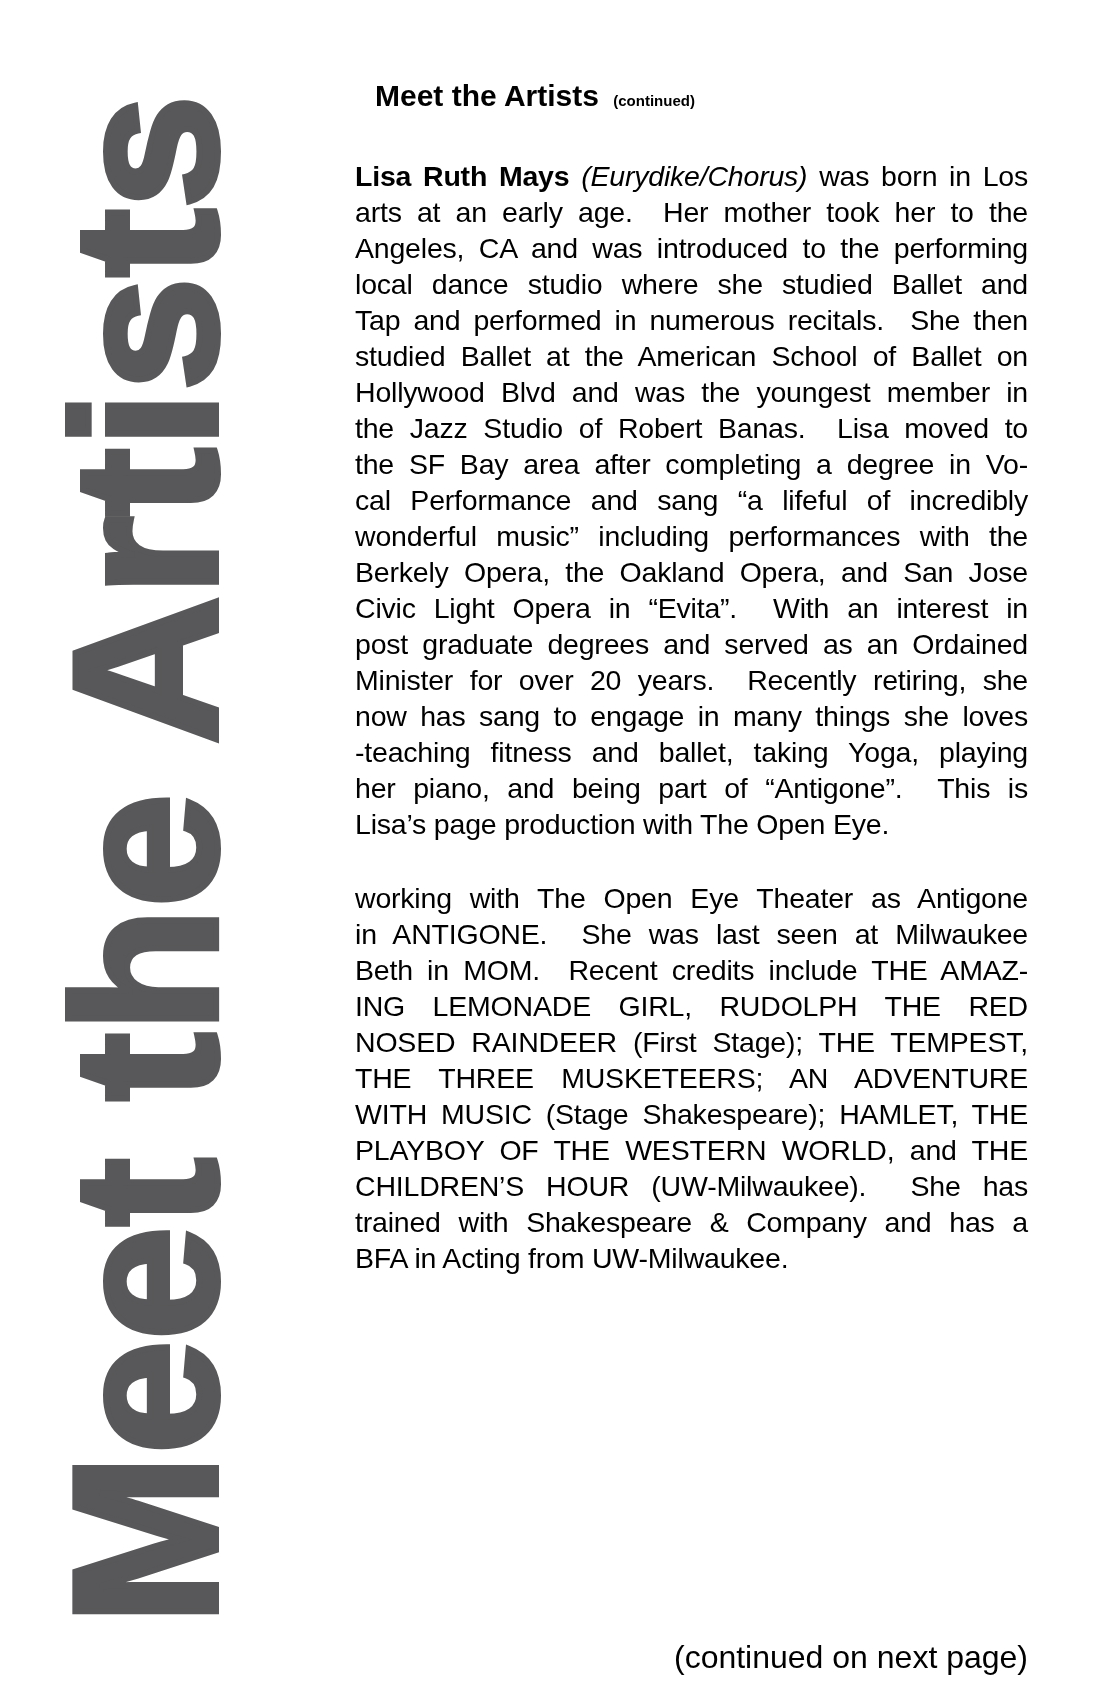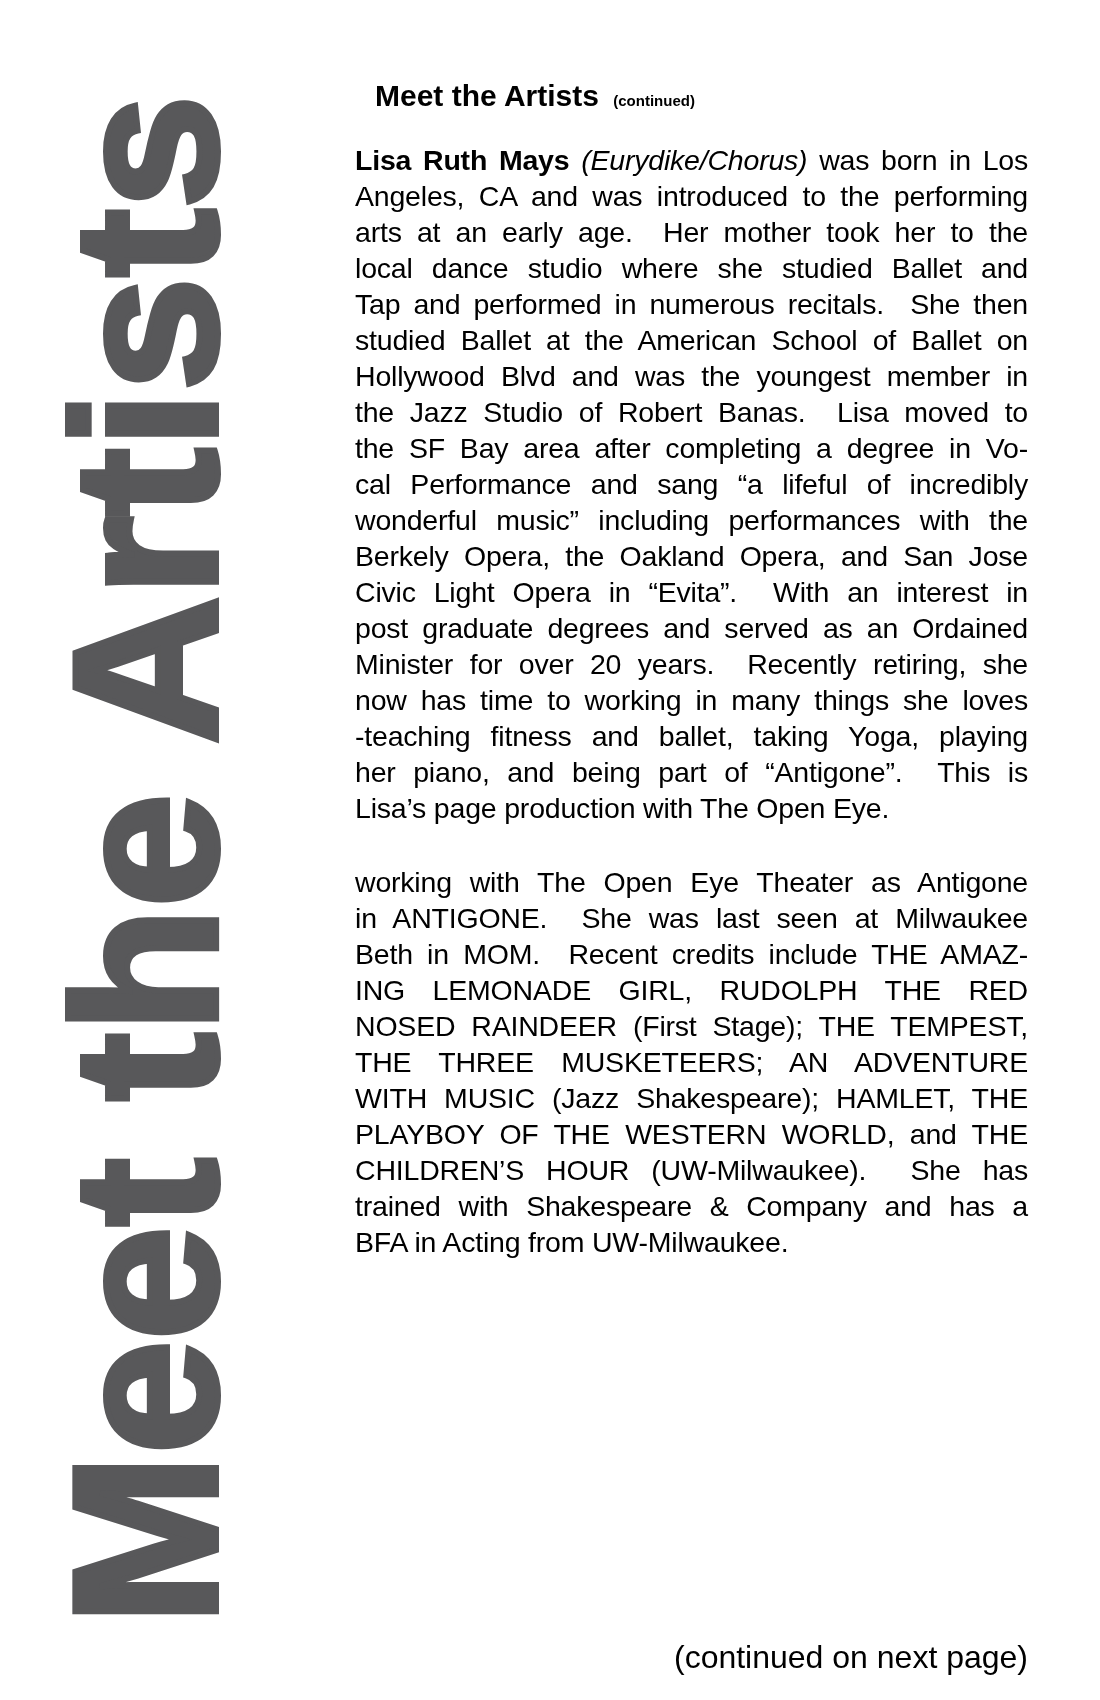--- a/index.html
+++ b/index.html
@@ -54,21 +54,21 @@
     font-size: 30px;
     line-height: 32px;
     padding-left: 20px;
     white-space: nowrap;
   }
   .header .cont {
     font-size: 15px;
     margin-left: 6px;
   }
   .bios {
-    margin-top: 25px;
+    margin-top: 41px;
   }
   .bio + .bio {
     margin-top: 38px;
   }
   .line {
     font-size: 28.5px;
     line-height: 36px;
     letter-spacing: -0.2px;
     text-align: justify;
     text-align-last: justify;
@@ -99,47 +99,47 @@
   </div>
 
   <div class="column">
     <div class="header">
       <span>Meet the Artists</span>
       <span class="cont">(continued)</span>
     </div>
     <div class="bios">
         <div class="bio">
           <div class="line"><span class="seg-b">Lisa Ruth Mays </span><span class="seg-i">(Eurydike/Chorus)</span><span> was born in Los</span></div>
+          <div class="line"><span>arts at an early age.&nbsp; Her mother took her to the</span></div>
           <div class="line"><span>Angeles, CA and was introduced to the performing</span></div>
-          <div class="line"><span>arts at an early age.&nbsp; Her mother took her to the</span></div>
           <div class="line"><span>local dance studio where she studied Ballet and</span></div>
           <div class="line"><span>Tap and performed in numerous recitals.&nbsp; She then</span></div>
           <div class="line"><span>studied Ballet at the American School of Ballet on</span></div>
           <div class="line"><span>Hollywood Blvd and was the youngest member in</span></div>
           <div class="line"><span>the Jazz Studio of Robert Banas.&nbsp; Lisa moved to</span></div>
           <div class="line"><span>the SF Bay area after completing a degree in Vo-</span></div>
           <div class="line"><span>cal Performance and sang “a lifeful of incredibly</span></div>
           <div class="line"><span>wonderful music” including performances with the</span></div>
           <div class="line"><span>Berkely Opera, the Oakland Opera, and San Jose</span></div>
           <div class="line"><span>Civic Light Opera in “Evita”.&nbsp; With an interest in</span></div>
           <div class="line"><span>post graduate degrees and served as an Ordained</span></div>
           <div class="line"><span>Minister for over 20 years.&nbsp; Recently retiring, she</span></div>
-          <div class="line"><span>now has time to working in many things she loves</span></div>
+          <div class="line"><span>now has sang to engage in many things she loves</span></div>
           <div class="line"><span>-teaching fitness and ballet, taking Yoga, playing</span></div>
           <div class="line"><span>her piano, and being part of “Antigone”.&nbsp; This is</span></div>
           <div class="line last"><span>Lisa’s page production with The Open Eye.</span></div>
         </div>
         <div class="bio">
           <div class="line"><span>working with The Open Eye Theater as Antigone</span></div>
           <div class="line"><span>in ANTIGONE.&nbsp; She was last seen at Milwaukee</span></div>
           <div class="line"><span>Beth in MOM.&nbsp; Recent credits include THE AMAZ-</span></div>
           <div class="line"><span>ING LEMONADE GIRL, RUDOLPH THE RED</span></div>
           <div class="line"><span>NOSED RAINDEER (First Stage); THE TEMPEST,</span></div>
           <div class="line"><span>THE THREE MUSKETEERS; AN ADVENTURE</span></div>
-          <div class="line"><span>WITH MUSIC (Jazz Shakespeare); HAMLET, THE</span></div>
+          <div class="line"><span>WITH MUSIC (Stage Shakespeare); HAMLET, THE</span></div>
           <div class="line"><span>PLAYBOY OF THE WESTERN WORLD, and THE</span></div>
           <div class="line"><span>CHILDREN’S HOUR (UW-Milwaukee).&nbsp; She has</span></div>
           <div class="line"><span>trained with Shakespeare &amp; Company and has a</span></div>
           <div class="line last"><span>BFA in Acting from UW-Milwaukee.</span></div>
         </div>
       </div>
   </div>
 
   <div class="footer">(continued on next page)</div>
 

